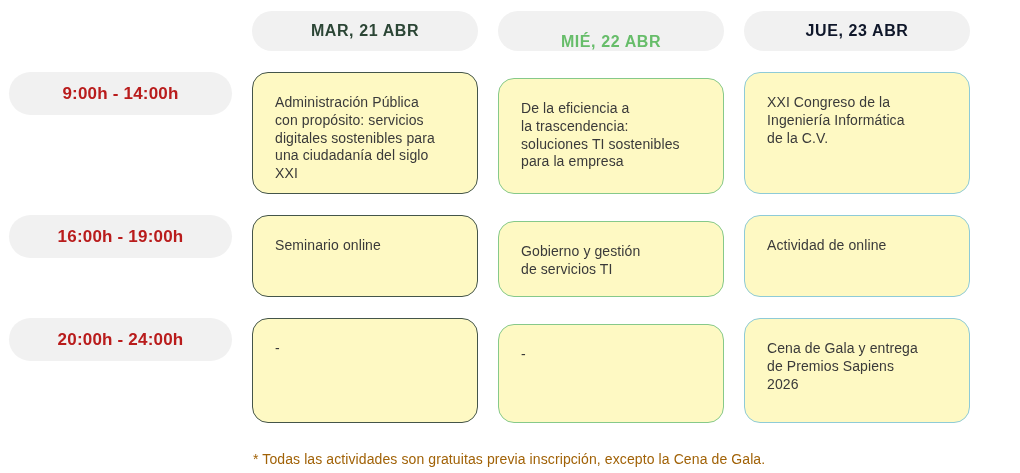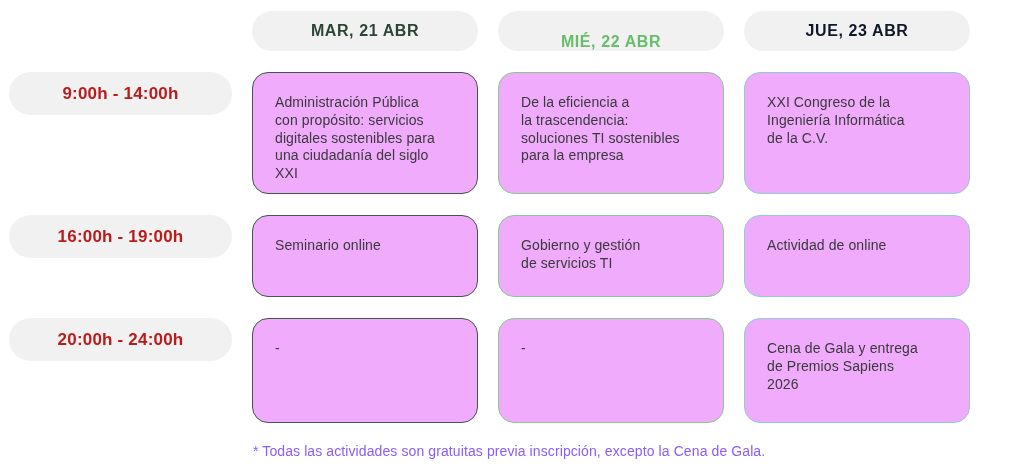--- a/index.html
+++ b/index.html
@@ -45,38 +45,38 @@
     display: flex;
     align-items: center;
     justify-content: center;
     font-size: 17px;
     font-weight: 700;
     color: #b91c1c;
     letter-spacing: 0.2px;
   }
 
   .card {
-    background: #f0abfc;
+    background: #fef9c3;
     border: 1.4px solid;
     border-radius: 16px;
     padding: 21px 16px 14px 22px;
     font-size: 14px;
     line-height: 1.27;
     color: #3a3a3a;
     white-space: pre-line;
     letter-spacing: 0.1px;
   }
   .b0 { border-color: #44554a; }
-  .b1 { border-color: #86c98a; }
+  .b1 { border-color: #86c98a; margin-top: 6px; }
   .b2 { border-color: #8ecbd7; }
 
   .footnote {
-    margin: 20px 0 0 244px;
+    margin: 28px 0 0 244px;
     font-size: 14px;
-    color: #8b5cf6;
+    color: #a16207;
     letter-spacing: 0.1px;
   }
 </style>
 </head>
 <body>
 
 <div class="page">
   <div class="grid">
 
     <div></div>

